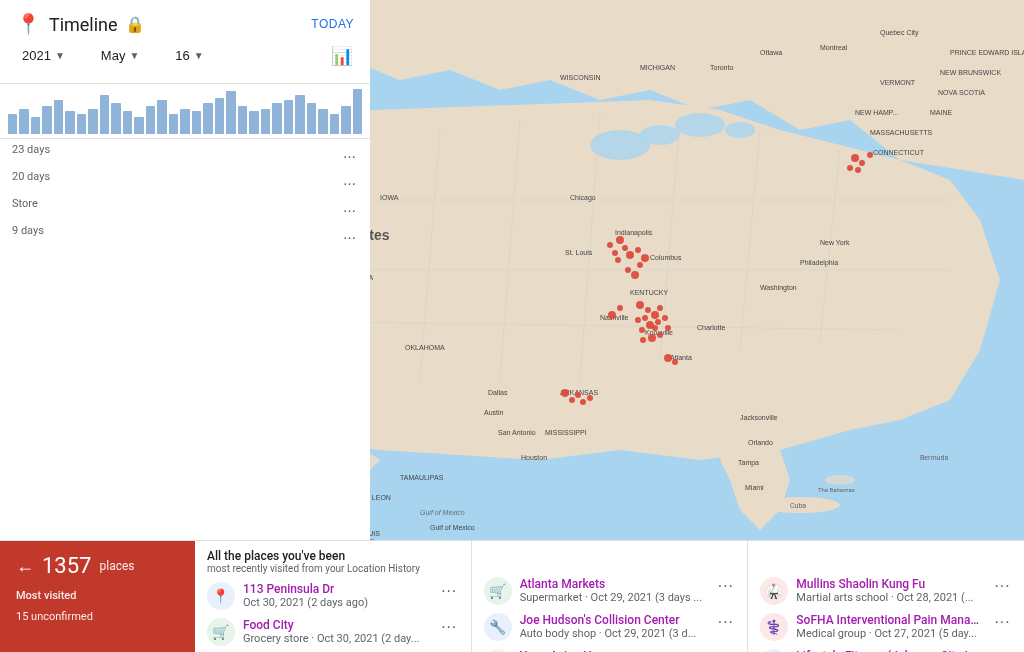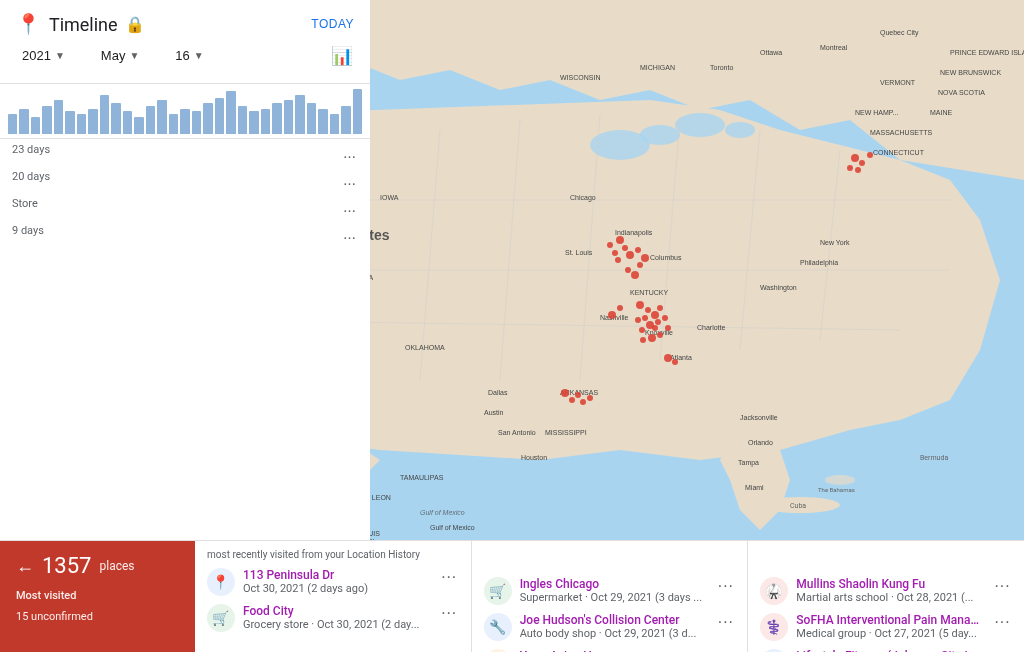--- a/index.html
+++ b/index.html
@@ -573,20 +573,21 @@
       <div>
         <span class="unconfirmed">15 unconfirmed</span>
       </div>
     </div>
   </div>
 
   <div id="places-list-panel">
 
     <div class="place-column">
       <div class="column-header">
+        <div style="font-size:12px;font-weight:500;color:#202124;">All the places you've been</div>
         <div style="font-size:10px;color:#5f6368;">most recently visited from your Location History</div>
       </div>
       <div class="place-item">
         <div class="place-icon">📍</div>
         <div class="place-info">
           <div class="place-name">113 Peninsula Dr</div>
           <div class="place-detail">Oct 30, 2021 (2 days ago)</div>
         </div>
         <button class="more-btn">···</button>
       </div>
@@ -598,21 +599,21 @@
         </div>
         <button class="more-btn">···</button>
       </div>
     </div>
 
     <div class="place-column">
       <div class="column-header" style="height:32px;"></div>
       <div class="place-item">
         <div class="place-icon green-bg">🛒</div>
         <div class="place-info">
-          <div class="place-name">Ingles Chicago</div>
+          <div class="place-name">Atlanta Markets</div>
           <div class="place-detail">Supermarket · Oct 29, 2021 (3 days ...</div>
         </div>
         <button class="more-btn">···</button>
       </div>
       <div class="place-item">
         <div class="place-icon">🔧</div>
         <div class="place-info">
           <div class="place-name">Joe Hudson's Collision Center</div>
           <div class="place-detail">Auto body shop · Oct 29, 2021 (3 d...</div>
         </div>

